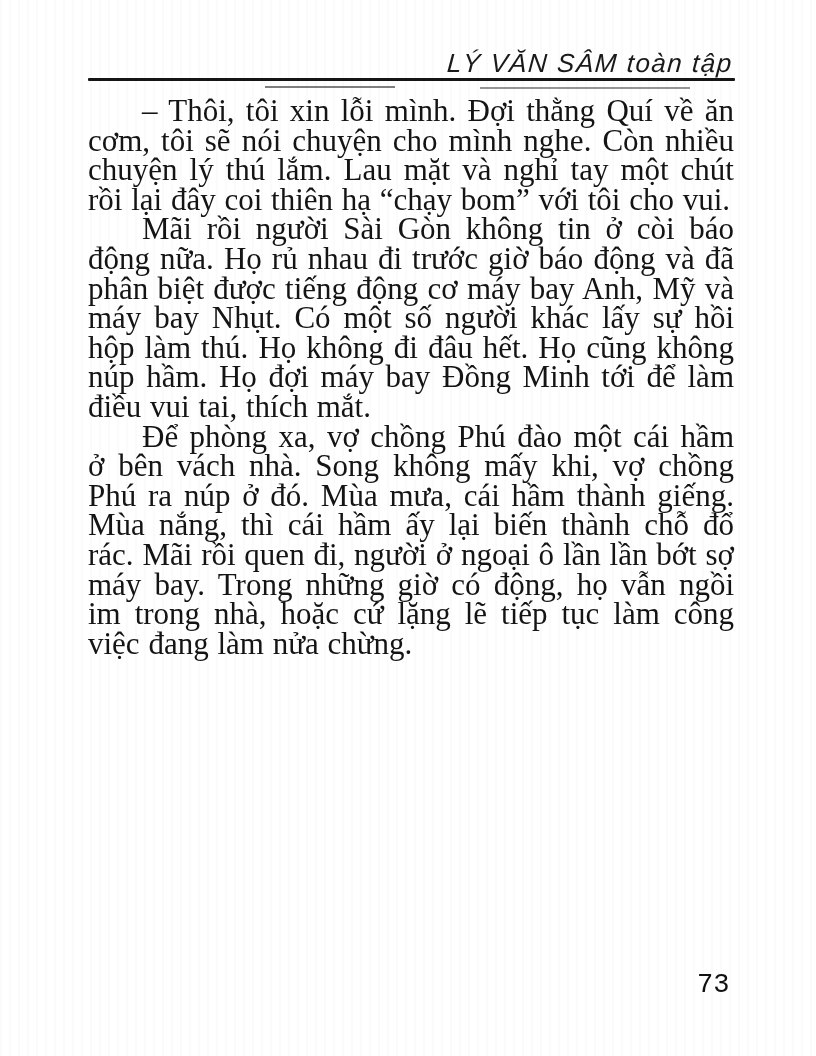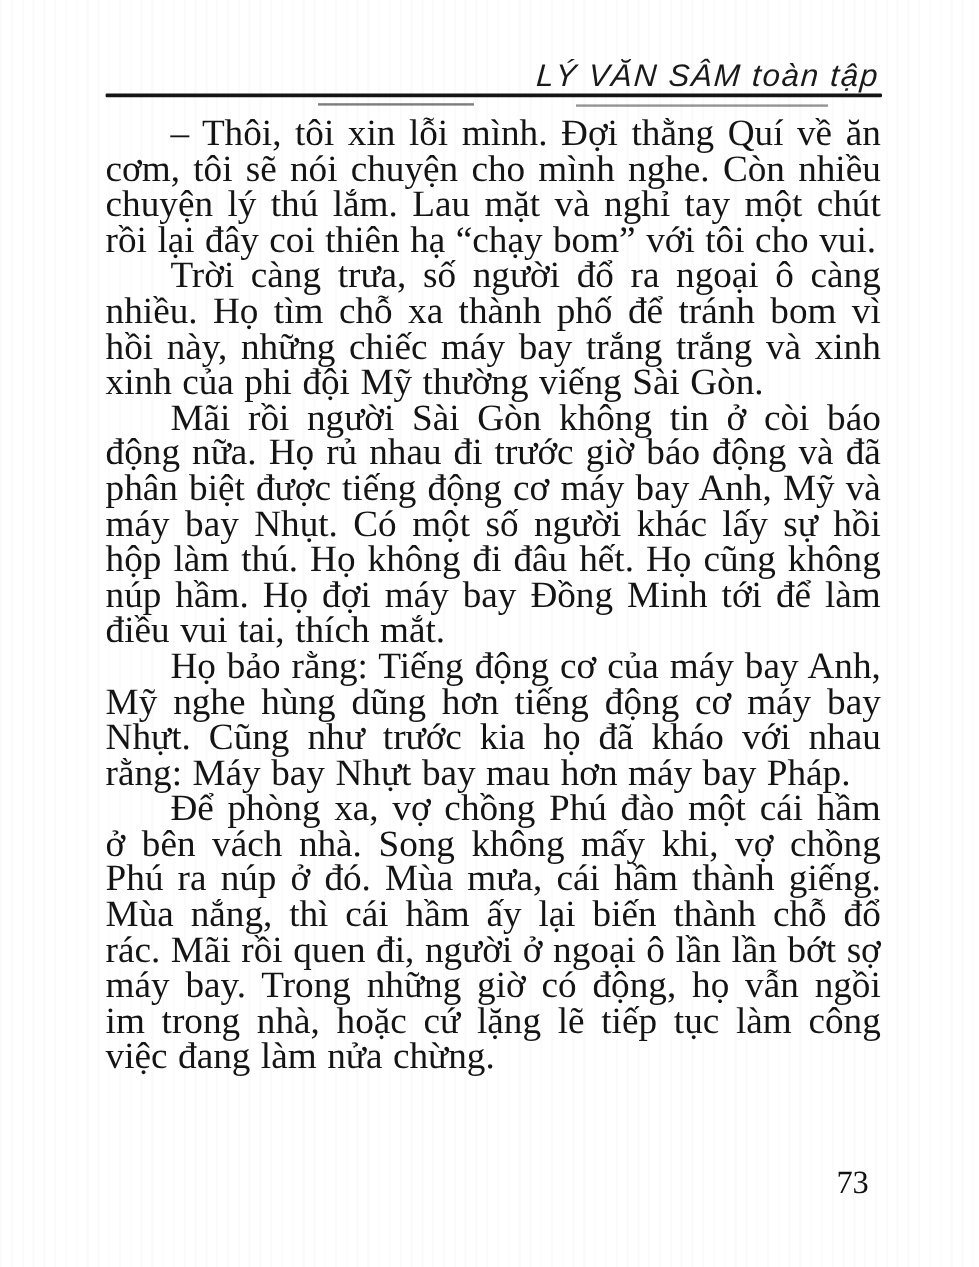--- a/index.html
+++ b/index.html
@@ -68,39 +68,37 @@
   .body-text p {
     margin: 0;
     padding: 0;
     text-indent: 54px;
     word-spacing: 1px;
   }
   .page-number {
     position: absolute;
     top: 970px;
     left: 697px;
-    font-family: Liberation Serif, serif;
+    font-family: Liberation Mono, monospace;
     font-size: 27px;
     color: #111111;
   }
 </style>
 </head>
 <body>
 
 <div class="page">
 
   <div class="running-header">LÝ VĂN SÂM toàn tập</div>
 
   <div class="header-rule"></div>
   <div class="header-rule-artifact-1"></div>
   <div class="header-rule-artifact-2"></div>
 
   <div class="body-text">
     <p>– Thôi, tôi xin lỗi mình. Đợi thằng Quí về ăn cơm, tôi sẽ nói chuyện cho mình nghe. Còn nhiều chuyện lý thú lắm. Lau mặt và nghỉ tay một chút rồi lại đây coi thiên hạ “chạy bom” với tôi cho vui.</p>
-    <p>Trời càng trưa, số người đổ ra ngoại ô càng nhiều. Họ tìm chỗ xa thành phố để tránh bom vì hồi này, những chiếc máy bay trắng trắng và xinh xinh của phi đội Mỹ thường viếng Sài Gòn.</p>
     <p>Mãi rồi người Sài Gòn không tin ở còi báo động nữa. Họ rủ nhau đi trước giờ báo động và đã phân biệt được tiếng động cơ máy bay Anh, Mỹ và máy bay Nhụt. Có một số người khác lấy sự hồi hộp làm thú. Họ không đi đâu hết. Họ cũng không núp hầm. Họ đợi máy bay Đồng Minh tới để làm điều vui tai, thích mắt.</p>
-    <p>Họ bảo rằng: Tiếng động cơ của máy bay Anh, Mỹ nghe hùng dũng hơn tiếng động cơ máy bay Nhựt. Cũng như trước kia họ đã kháo với nhau rằng: Máy bay Nhựt bay mau hơn máy bay Pháp.</p>
     <p>Để phòng xa, vợ chồng Phú đào một cái hầm ở bên vách nhà. Song không mấy khi, vợ chồng Phú ra núp ở đó. Mùa mưa, cái hầm thành giếng. Mùa nắng, thì cái hầm ấy lại biến thành chỗ đổ rác. Mãi rồi quen đi, người ở ngoại ô lần lần bớt sợ máy bay. Trong những giờ có động, họ vẫn ngồi im trong nhà, hoặc cứ lặng lẽ tiếp tục làm công việc đang làm nửa chừng.</p>
   </div>
 
   <div class="page-number">73</div>
 
 </div>
 
 </body></html>

